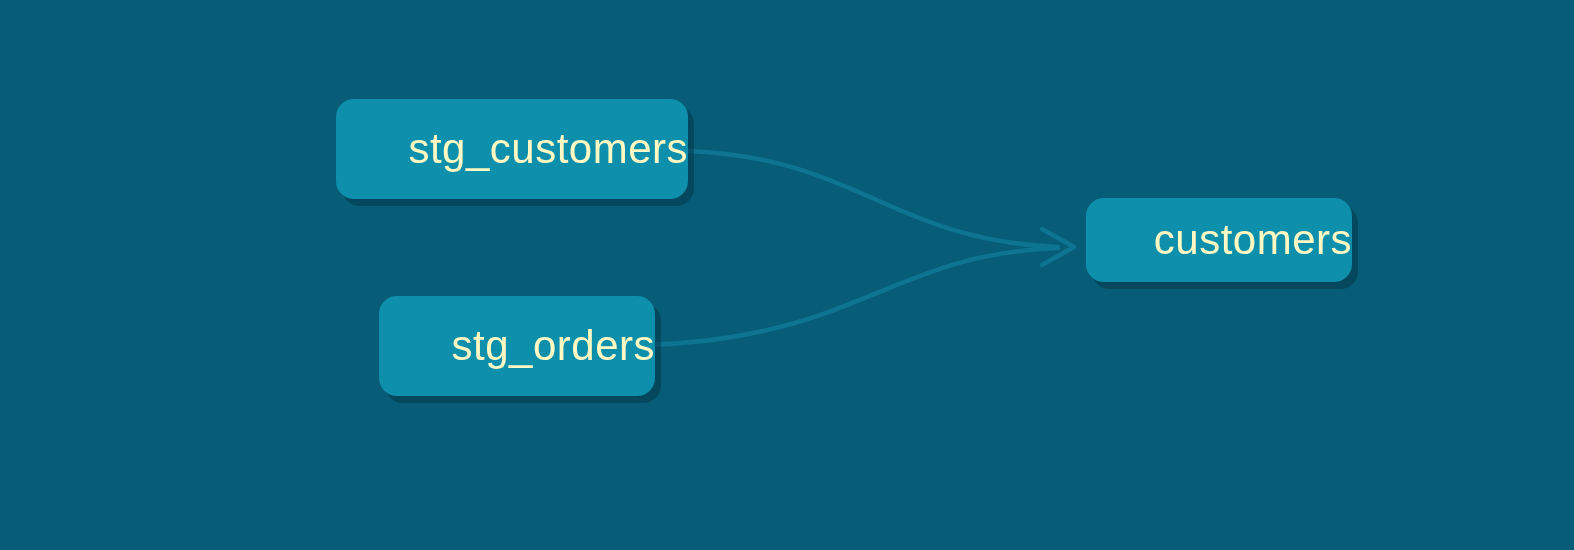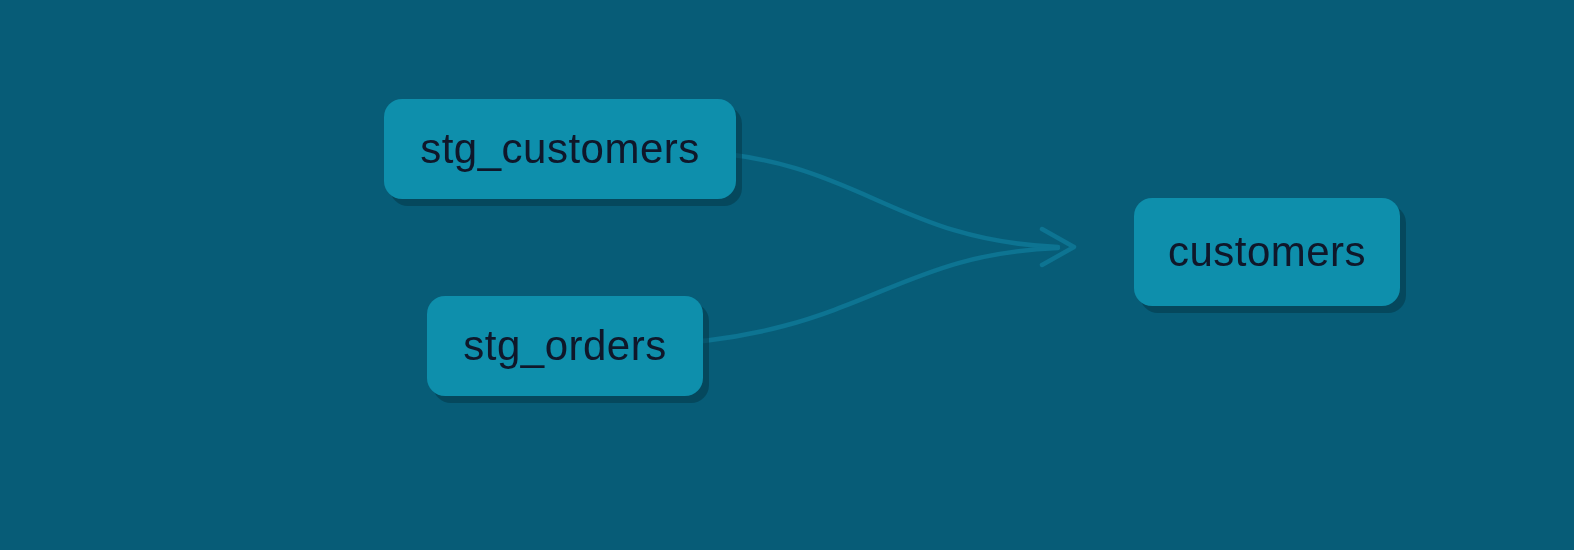--- a/index.html
+++ b/index.html
@@ -19,48 +19,47 @@
     top: 0;
     left: 0;
     width: 100%;
     height: 100%;
     pointer-events: none;
   }
   .node {
     position: absolute;
     display: flex;
     align-items: center;
-    justify-content: center;
+    justify-content: flex-end;
     background: #0e8fac;
     border-radius: 18px;
     box-shadow: 6px 7px 0 rgba(3, 56, 72, 0.55);
-    color: #0f172a;
+    color: #fef9c3;
     font-size: 42px;
     letter-spacing: 0.5px;
     cursor: pointer;
     user-select: none;
-    margin-left: 48px;
   }
   .node-stg-customers {
     left: 336px;
     top: 99px;
     width: 352px;
     height: 100px;
   }
   .node-stg-orders {
     left: 379px;
     top: 296px;
     width: 276px;
     height: 100px;
   }
   .node-customers {
     left: 1086px;
     top: 198px;
     width: 266px;
-    height: 108px;
+    height: 84px;
   }
 </style>
 </head>
 <body>
 
 <div class="canvas">
 
   <svg class="edges-layer" viewBox="0 0 1574 550" xmlns="http://www.w3.org/2000/svg">
     <path d="M 688 151 C 860 158, 890 240, 1058 247" fill="none" stroke="#0d7492" stroke-width="4.5" stroke-linecap="round"></path>
     <path d="M 646 345 C 860 338, 890 254, 1058 248" fill="none" stroke="#0d7492" stroke-width="4.5" stroke-linecap="round"></path>

